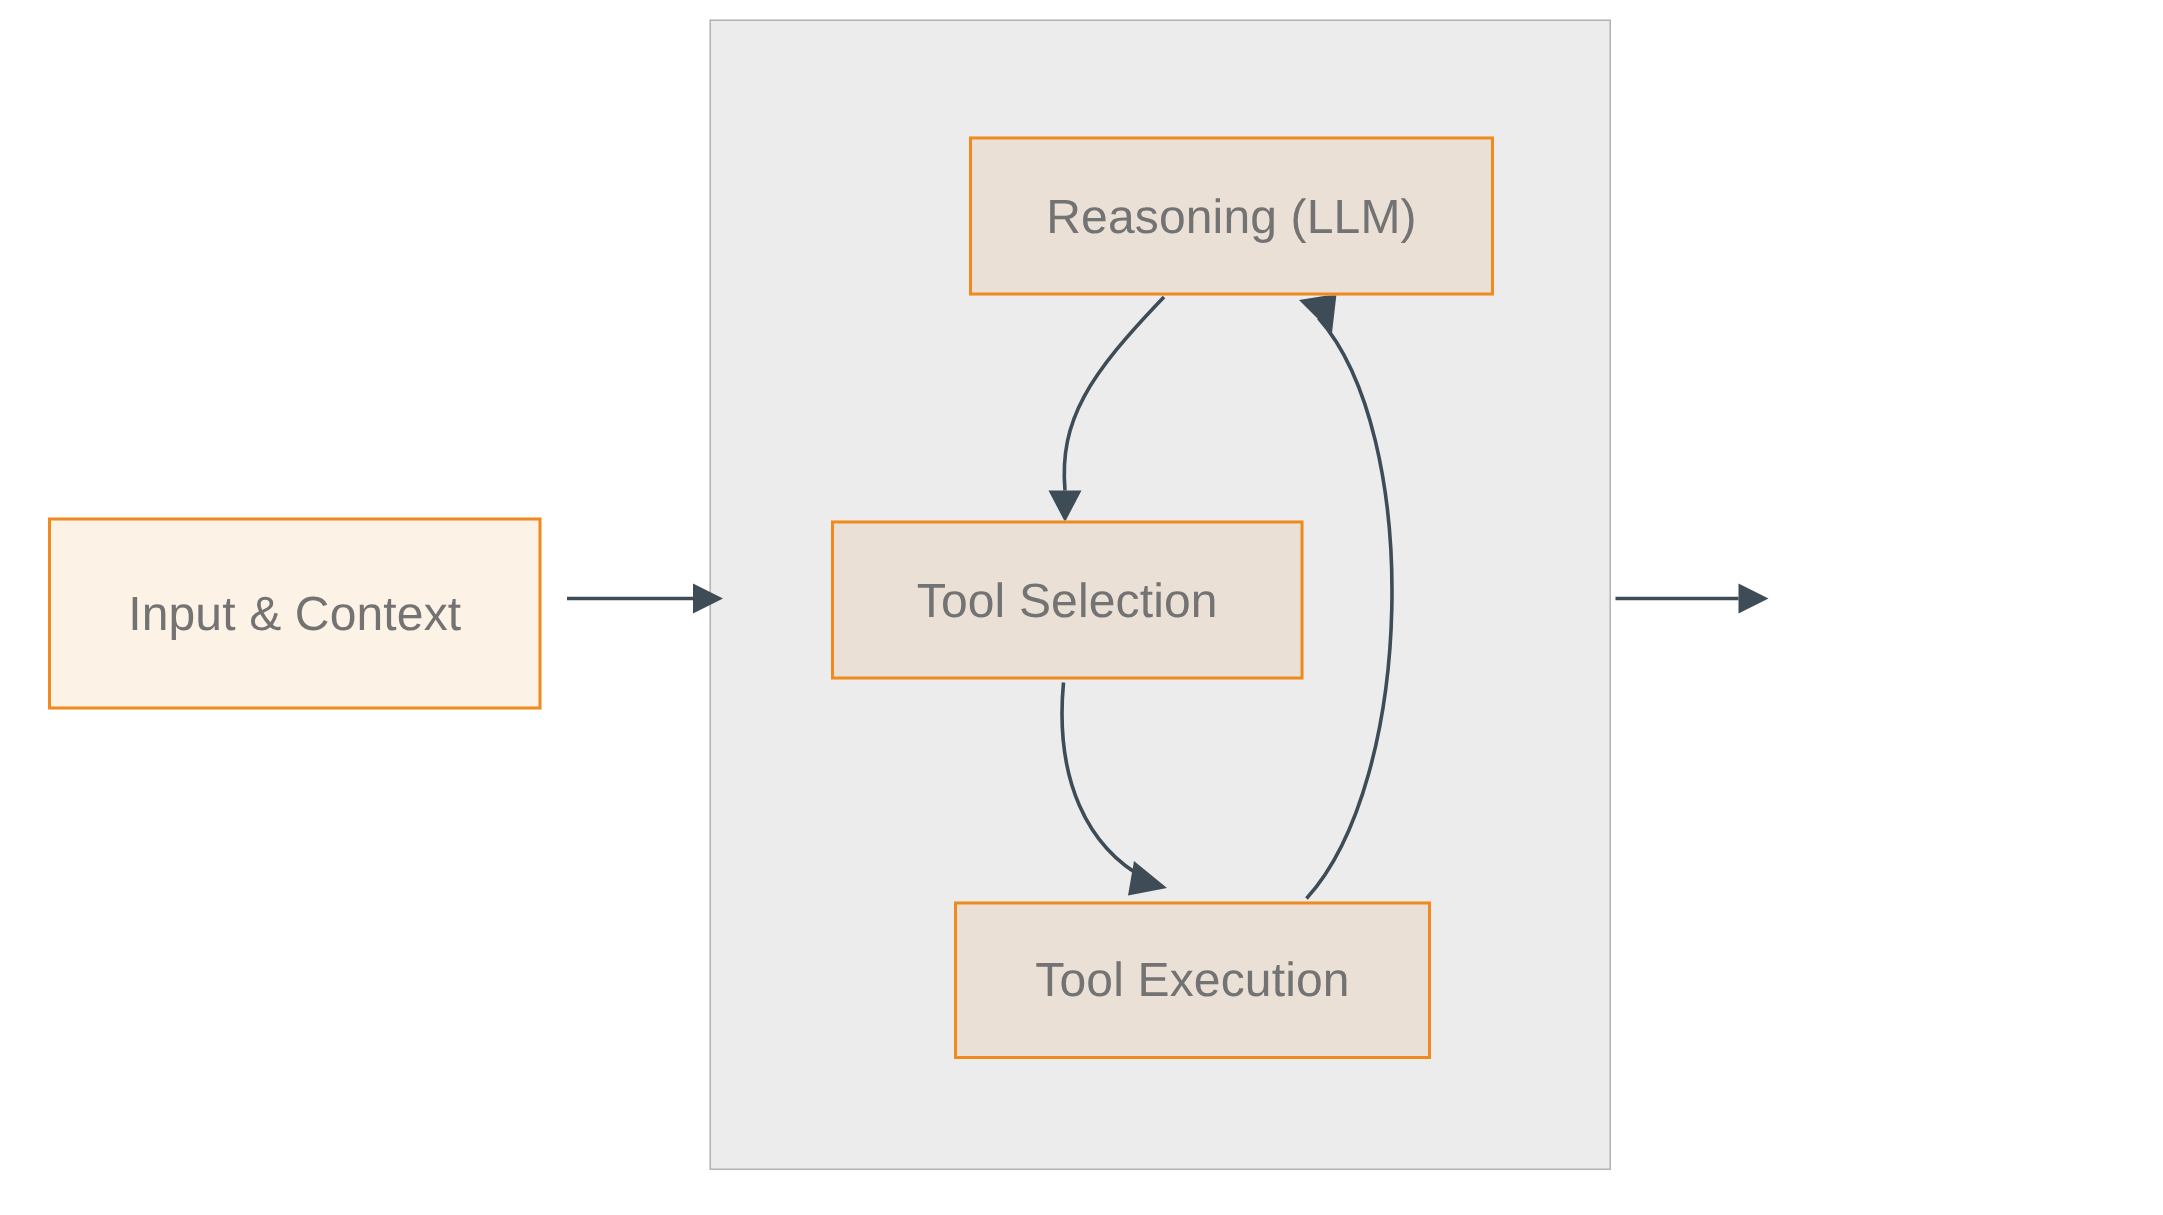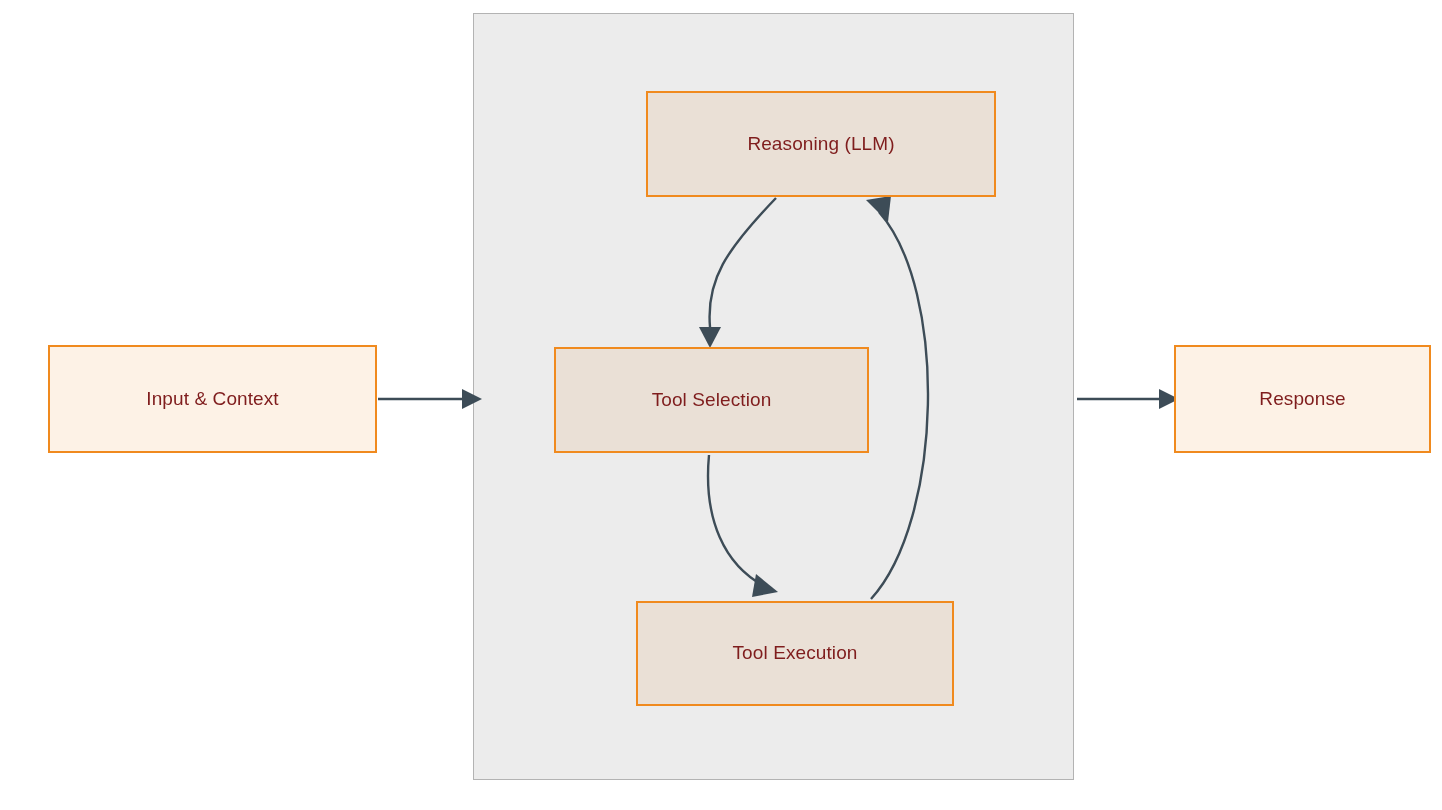--- a/index.html
+++ b/index.html
@@ -29,38 +29,38 @@
     box-sizing: border-box;
   }
   .node {
     position: absolute;
     box-sizing: border-box;
     border: 2px solid #f08a1e;
     display: flex;
     align-items: center;
     justify-content: center;
     text-align: center;
-    color: #7f1d1d;
-    font-size: 19px;
+    color: #737373;
+    font-size: 32px;
     font-family: "Liberation Sans", sans-serif;
     font-weight: 400;
     line-height: 1.2;
     letter-spacing: 0.1px;
   }
   .node-outer {
     background: #fdf2e6;
   }
   .node-inner {
     background: #eae0d6;
   }
   #node-input {
-    left: 48px;
+    left: 32px;
     top: 345px;
     width: 329px;
-    height: 108px;
+    height: 128px;
   }
   #node-response {
     left: 1174px;
     top: 345px;
     width: 257px;
     height: 108px;
   }
   #node-reasoning {
     left: 646px;
     top: 91px;
@@ -134,15 +134,14 @@
   </svg>
 
   <div class="node node-outer" id="node-input">Input &amp; Context</div>
 
   <div class="node node-inner" id="node-reasoning">Reasoning (LLM)</div>
 
   <div class="node node-inner" id="node-tool-selection">Tool Selection</div>
 
   <div class="node node-inner" id="node-tool-execution">Tool Execution</div>
 
-  <div class="node node-outer" id="node-response">Response</div>
 
 </div>
 
 </body></html>

